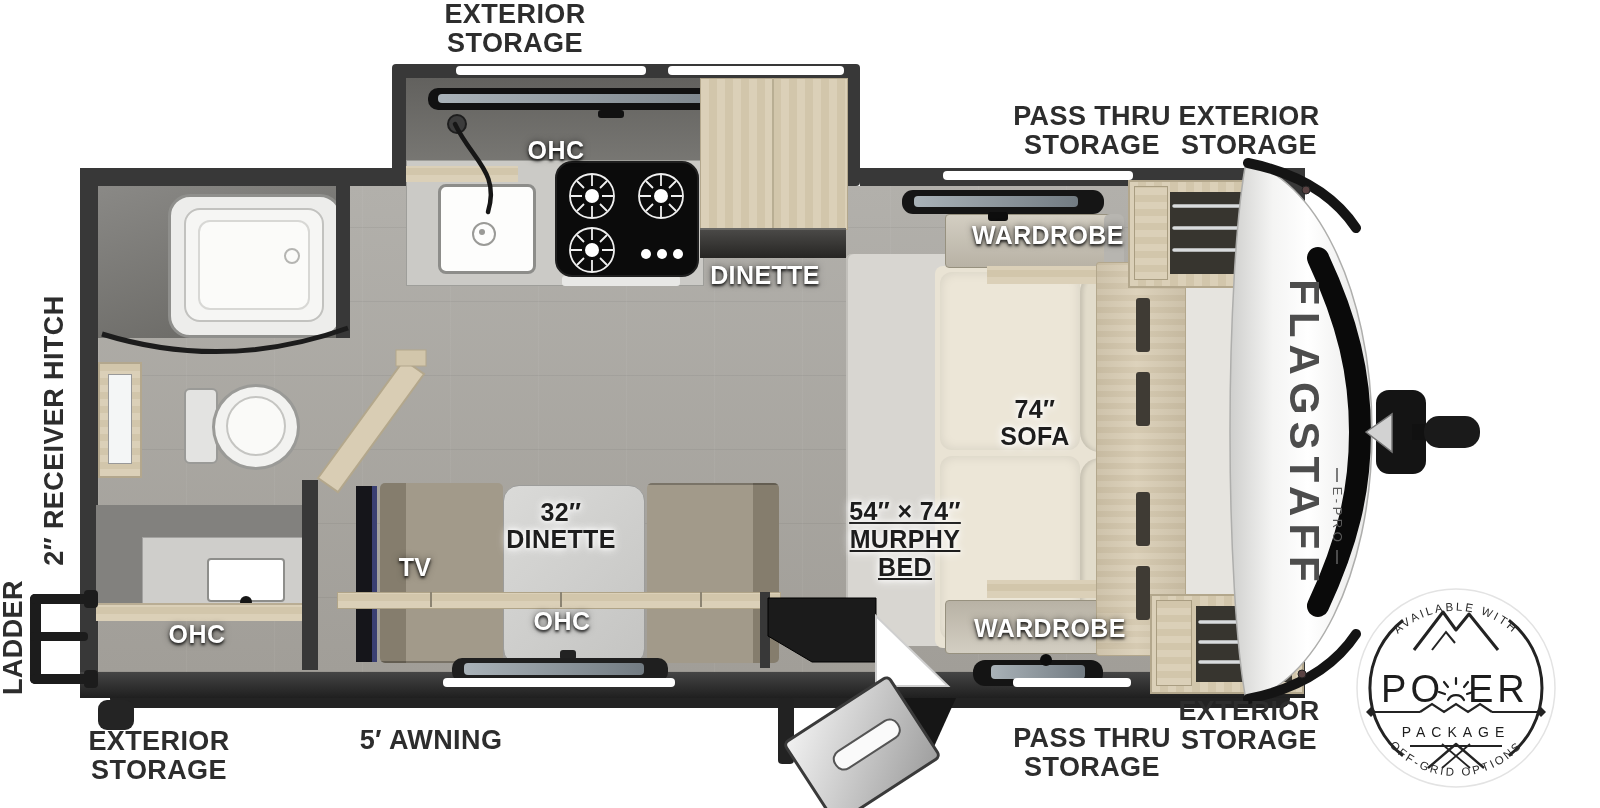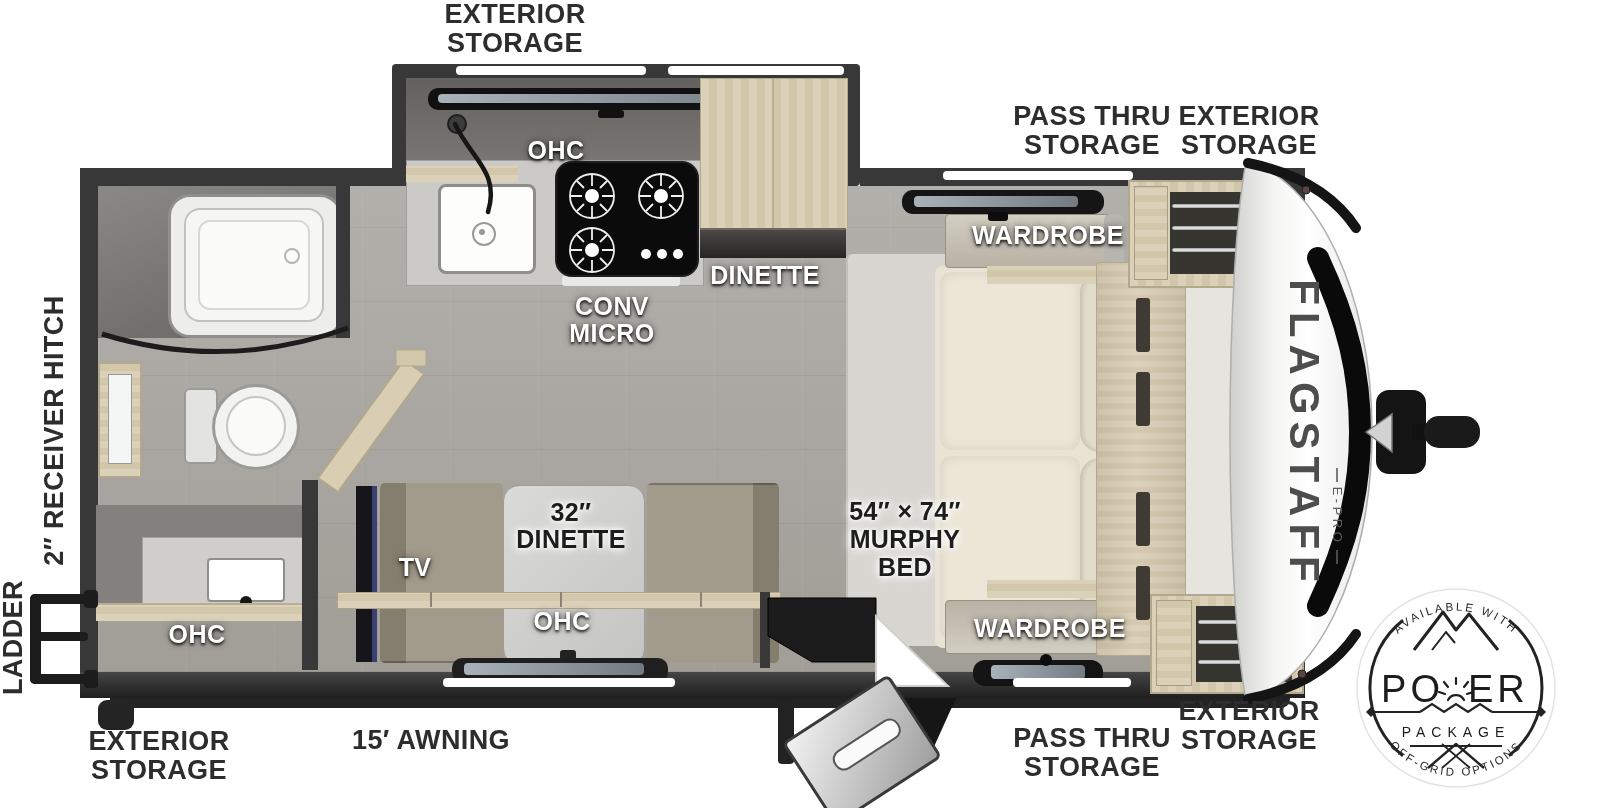--- a/index.html
+++ b/index.html
@@ -255,34 +255,34 @@
   <div class="lbl ext" style="left:395px;top:0;width:240px;z-index:6;">EXTERIOR
 STORAGE</div>
   <div class="lbl ext" style="left:1007px;top:102px;width:170px;z-index:6;">PASS THRU
 STORAGE</div>
   <div class="lbl ext" style="left:1169px;top:102px;width:160px;z-index:6;">EXTERIOR
 STORAGE</div>
   <div class="lbl ext vlbl" style="left:-95px;top:416px;width:300px;z-index:6;">2″ RECEIVER HITCH</div>
   <div class="lbl ext vlbl" style="left:-56px;top:623px;width:140px;z-index:6;">LADDER</div>
   <div class="lbl ext" style="left:79px;top:727px;width:160px;z-index:6;">EXTERIOR
 STORAGE</div>
-  <div class="lbl ext" style="left:331px;top:726px;width:200px;white-space:nowrap;z-index:6;">15′ AWNING</div>
+  <div class="lbl ext" style="left:331px;top:726px;width:200px;white-space:nowrap;z-index:6;">5′ AWNING</div>
   <div class="lbl ext" style="left:1007px;top:724px;width:170px;z-index:6;">PASS THRU
 STORAGE</div>
   <div class="lbl ext" style="left:1169px;top:697px;width:160px;z-index:6;">EXTERIOR
 STORAGE</div>
 
   <div class="lbl intl" style="left:506px;top:137px;width:100px;z-index:6;">OHC</div>
-  <div class="lbl intl" style="left:532px;top:293px;width:160px;z-index:6;">CONV
-MICRO</div>
   <div class="lbl intl" style="left:685px;top:262px;width:160px;z-index:6;">DINETTE</div>
   <div class="lbl intl" style="left:948px;top:222px;width:200px;z-index:6;">WARDROBE</div>
-  <div class="lbl intd" style="left:815px;top:497px;width:180px;line-height:1.12;z-index:6;">54″ × 74″
+  <div class="lbl intd" style="left:975px;top:396px;width:120px;z-index:6;">74″
+SOFA</div>
+  <div class="lbl intd" style="left:815px;top:497px;width:180px;line-height:1.12;z-index:6;text-decoration:underline;">54″ × 74″
 MURPHY
 BED</div>
   <div class="lbl intl" style="left:950px;top:615px;width:200px;z-index:6;">WARDROBE</div>
-  <div class="lbl intd" style="left:491px;top:499px;width:160px;z-index:6;">32″
+  <div class="lbl intd" style="left:481px;top:499px;width:160px;z-index:6;">32″
 DINETTE</div>
   <div class="lbl intl" style="left:375px;top:554px;width:80px;z-index:6;">TV</div>
   <div class="lbl intl" style="left:512px;top:608px;width:100px;z-index:6;">OHC</div>
   <div class="lbl intl" style="left:147px;top:621px;width:100px;z-index:6;">OHC</div>
 
 </div>
 
 </body></html>

